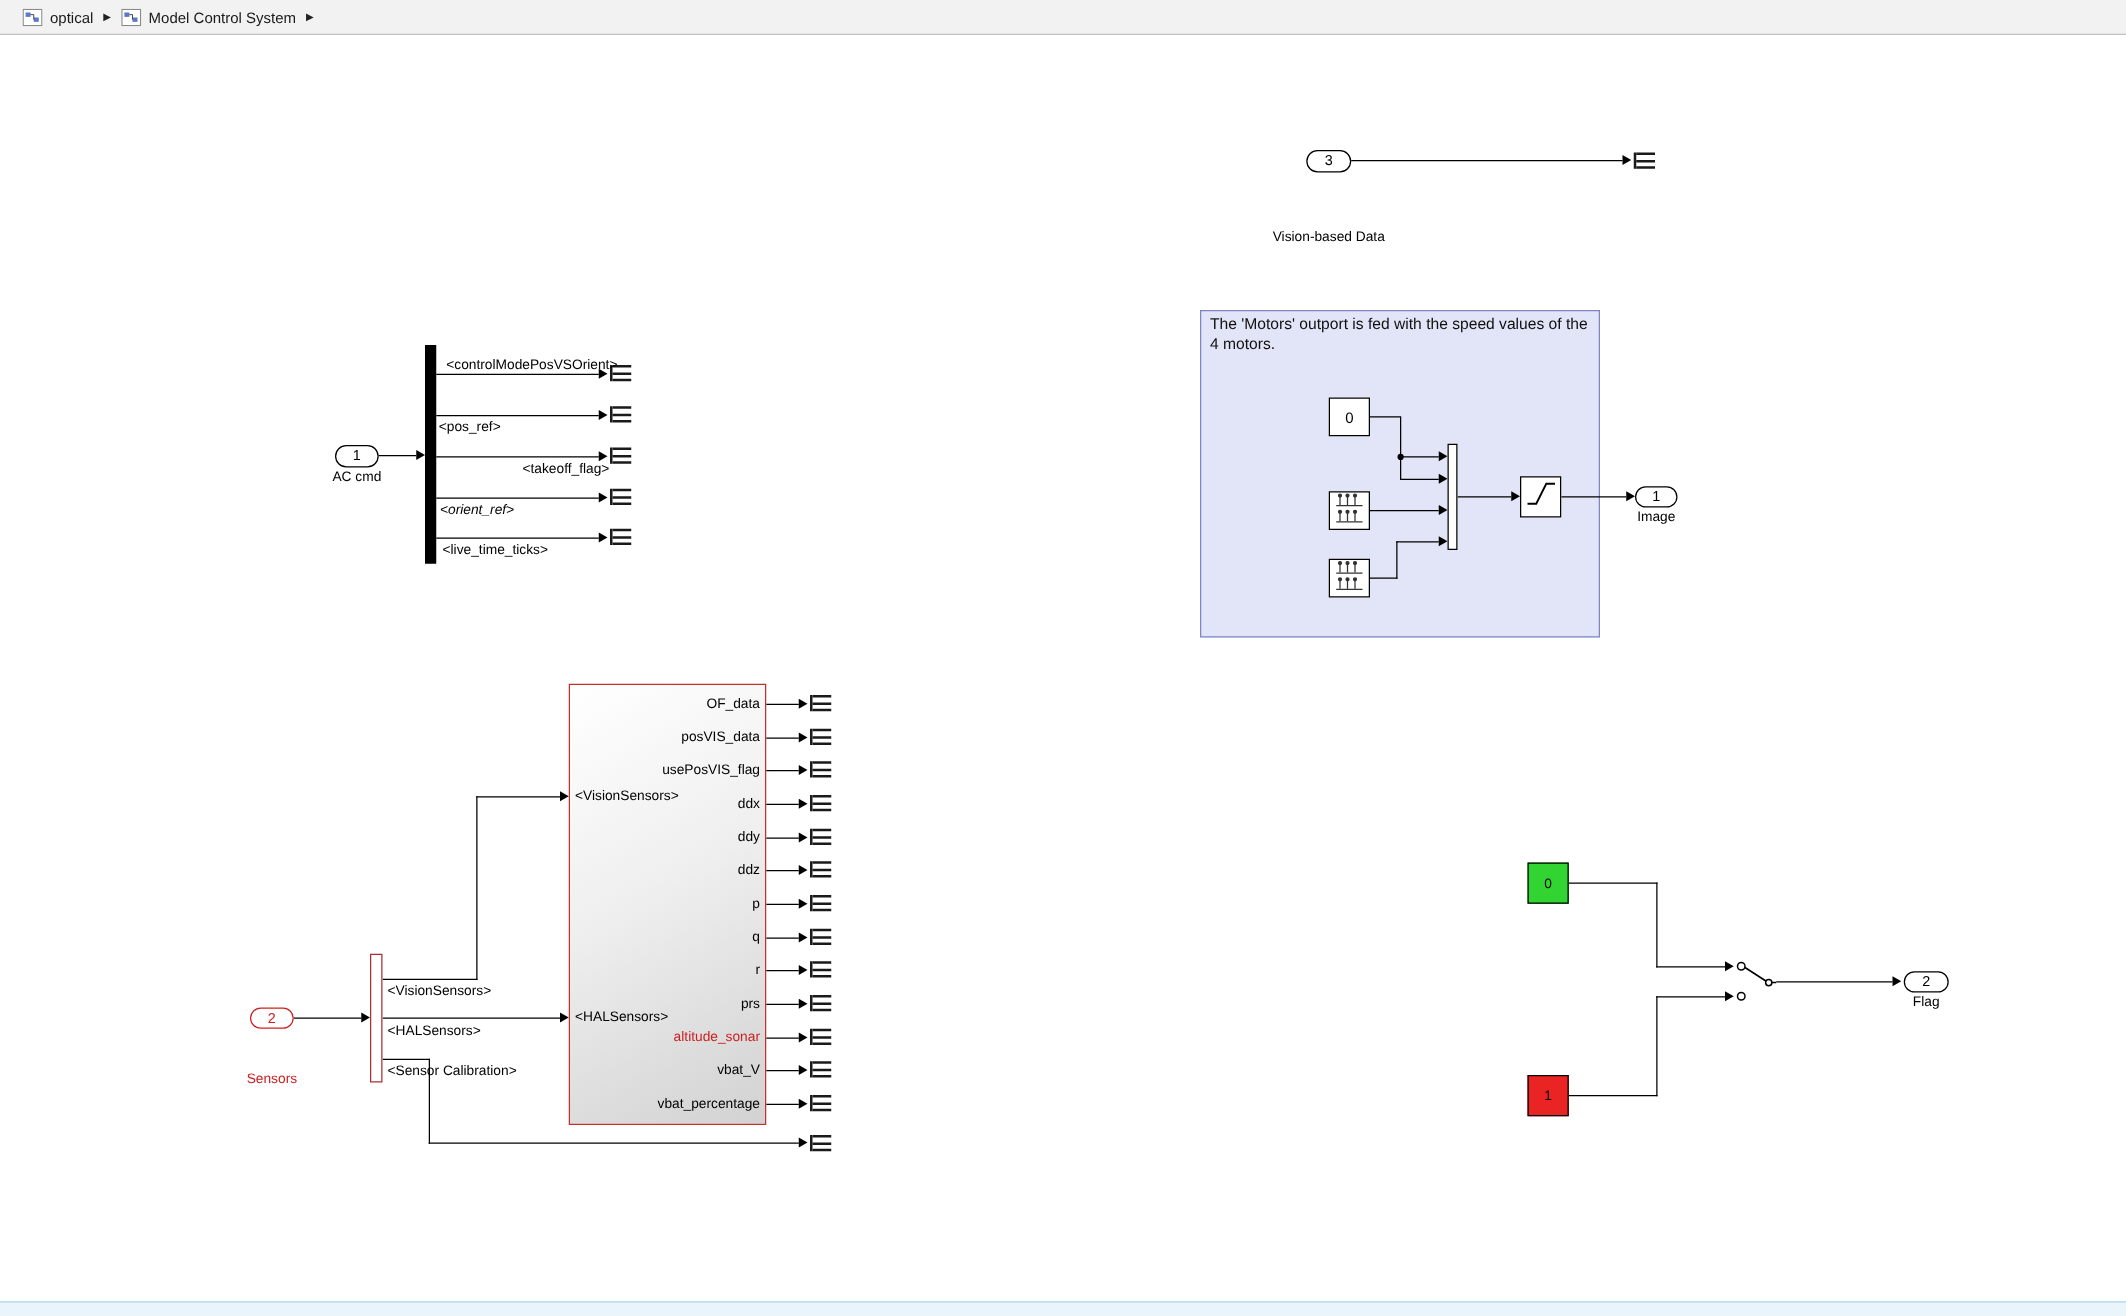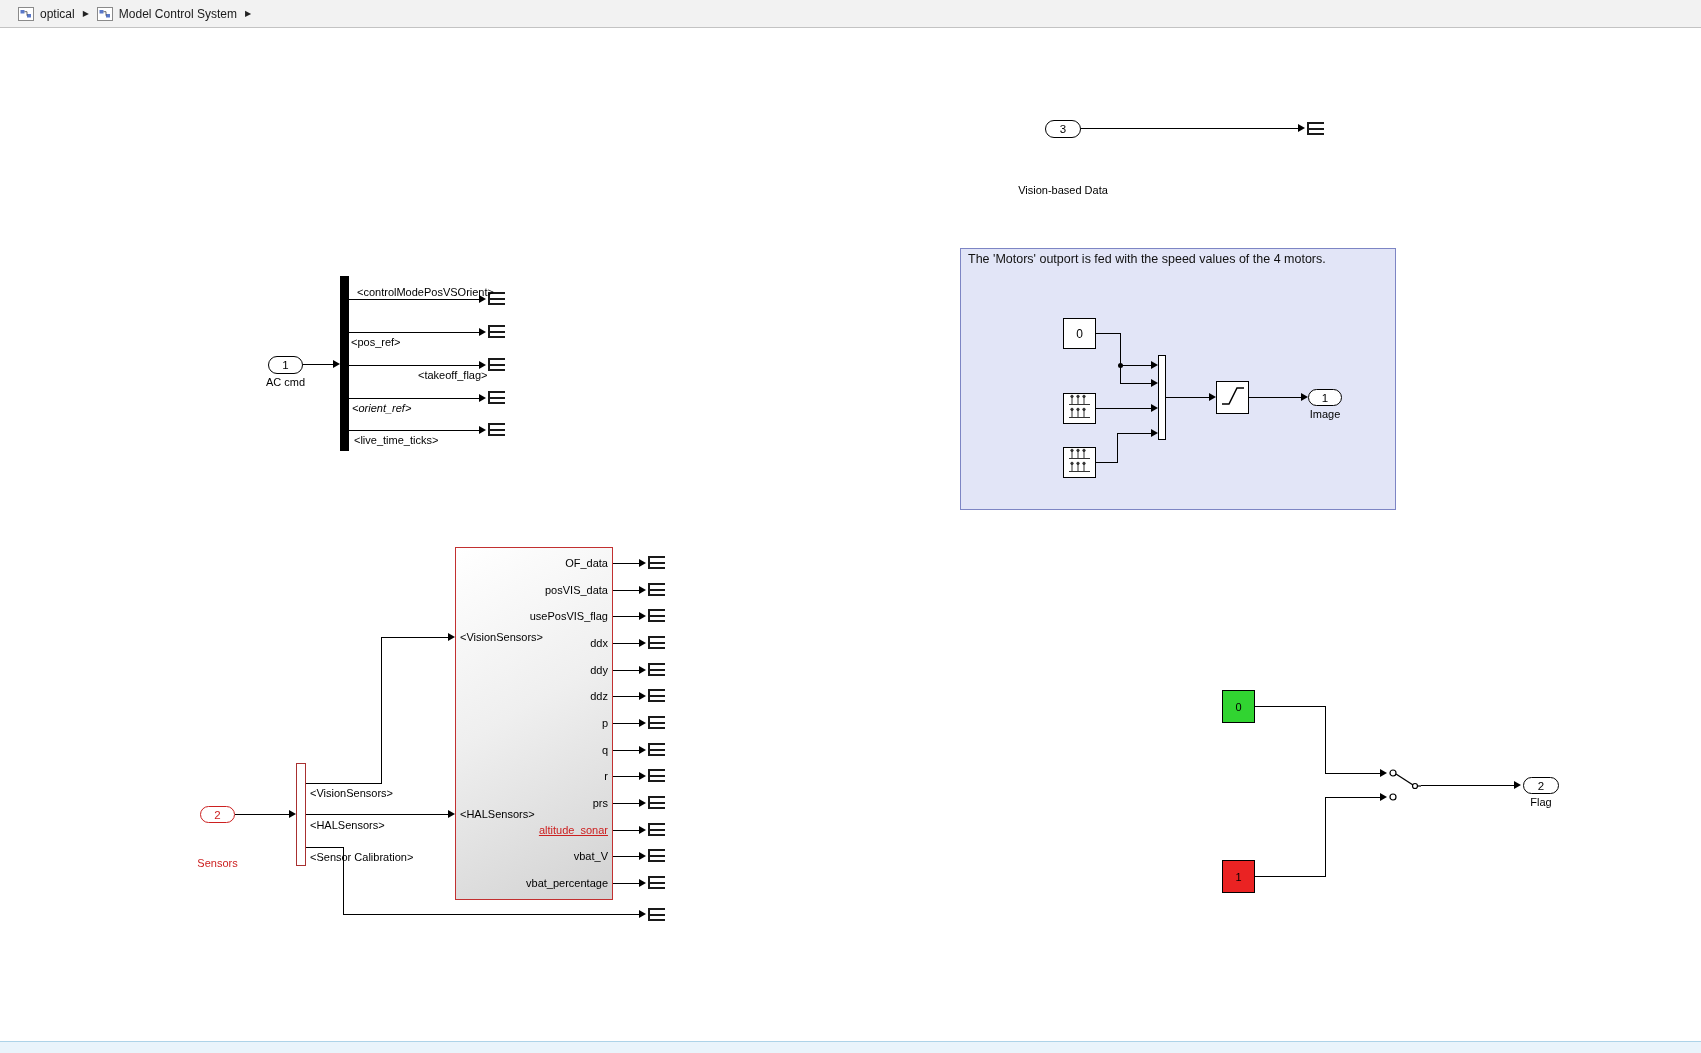--- a/index.html
+++ b/index.html
@@ -36,21 +36,21 @@
     background:linear-gradient(150deg,#ffffff 0%,#efefef 45%,#d2d2d2 100%);z-index:3;}
 
   .term{position:absolute;width:15px;height:13px;border-left:2px solid #1a1a1a;
     background-image:linear-gradient(#1a1a1a,#1a1a1a),linear-gradient(#1a1a1a,#1a1a1a),linear-gradient(#1a1a1a,#1a1a1a);
     background-size:100% 2px;background-position:0 0,0 5.5px,0 11px;background-repeat:no-repeat;z-index:4;}
 
   .lbl{position:absolute;font-size:11px;color:#000;white-space:nowrap;z-index:5;}
   .lbl.c{text-align:center;}
   .lbl.redtxt{color:var(--error-red,#cc2020);}
   .rlbl{position:absolute;left:458px;width:150px;text-align:right;font-size:11px;white-space:nowrap;z-index:5;color:#000;}
-  .rlbl.redtxt{color:var(--error-red,#cc2020);text-decoration:underline;}
+  .rlbl.redtxt{color:var(--error-red,#cc2020);}
   .iconblk{position:absolute;box-sizing:border-box;background:#fff;border:1.2px solid #000;z-index:4;
     display:flex;align-items:center;justify-content:center;}
   .swicon{position:absolute;z-index:4;}
   .strip{position:absolute;left:0;width:100%;background:var(--bottom-strip-bg,#e9f4fb);border-top:1px solid #add3e8;z-index:6;}
 </style>
 </head>
 <body>
 
 <div id="stage">
 
@@ -74,21 +74,21 @@
             <rect x="2.5" y="3" width="4" height="3.5" fill="#5b79c9"></rect>
             <rect x="9" y="7" width="4" height="3.5" fill="#5b79c9"></rect>
             <path d="M6.5 4.7 H9 V8.7" fill="none" stroke="#444" stroke-width="0.8"></path>
           </svg>
       </span>
       <span>Model Control System</span>
     </span>
     <span class="sep">▶</span>
   </div>
 
-  <div class="note-box" style="left:960px;top:248px;width:436px;height:262px;">The 'Motors' outport is fed with the speed values of the 4 motors.</div>
+  <div class="note-box" style="left:960px;top:248px;width:320px;height:262px;">The 'Motors' outport is fed with the speed values of the 4 motors.</div>
 
   <div class="oval" style="left:1045px;top:120px;width:36px;height:18px;">3</div>
   <div class="lbl c" style="left:1003px;top:140px;width:120px;margin-top:44px;">Vision-based Data</div>
   <div class="wire h" style="left:1081px;top:128px;width:217px;"></div>
   <div class="arrow" style="left:1298px;top:124px;"></div>
   <div class="term" style="left:1307px;top:122px;"></div>
 
   <div class="blk" style="left:1063px;top:318px;width:33px;height:31px;">0</div>
   <div class="iconblk" style="left:1063px;top:393px;width:33px;height:31px;">
     <span>

